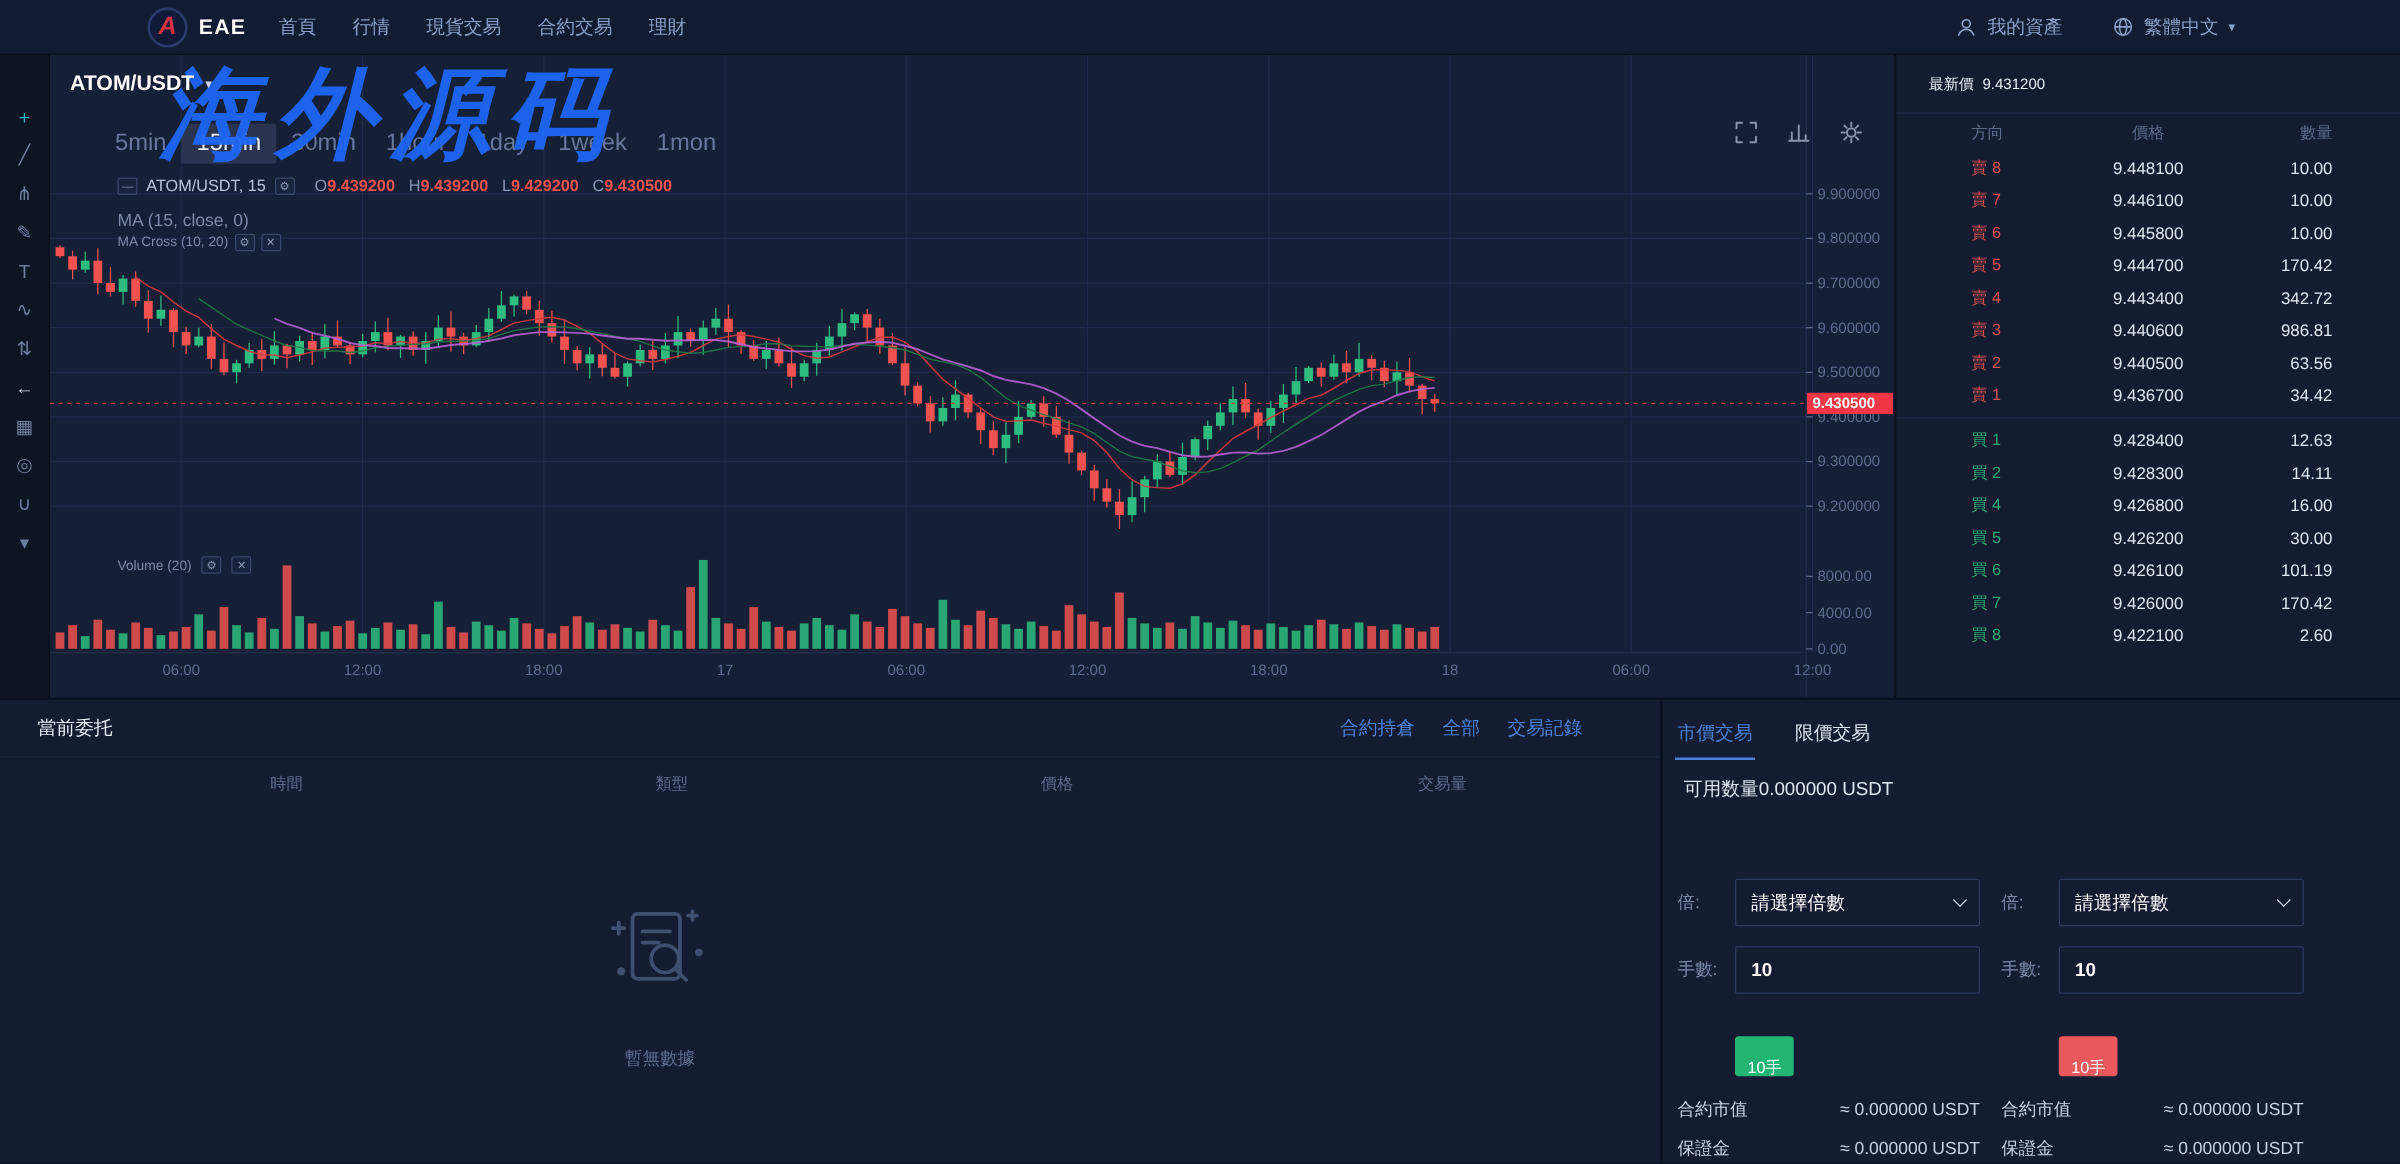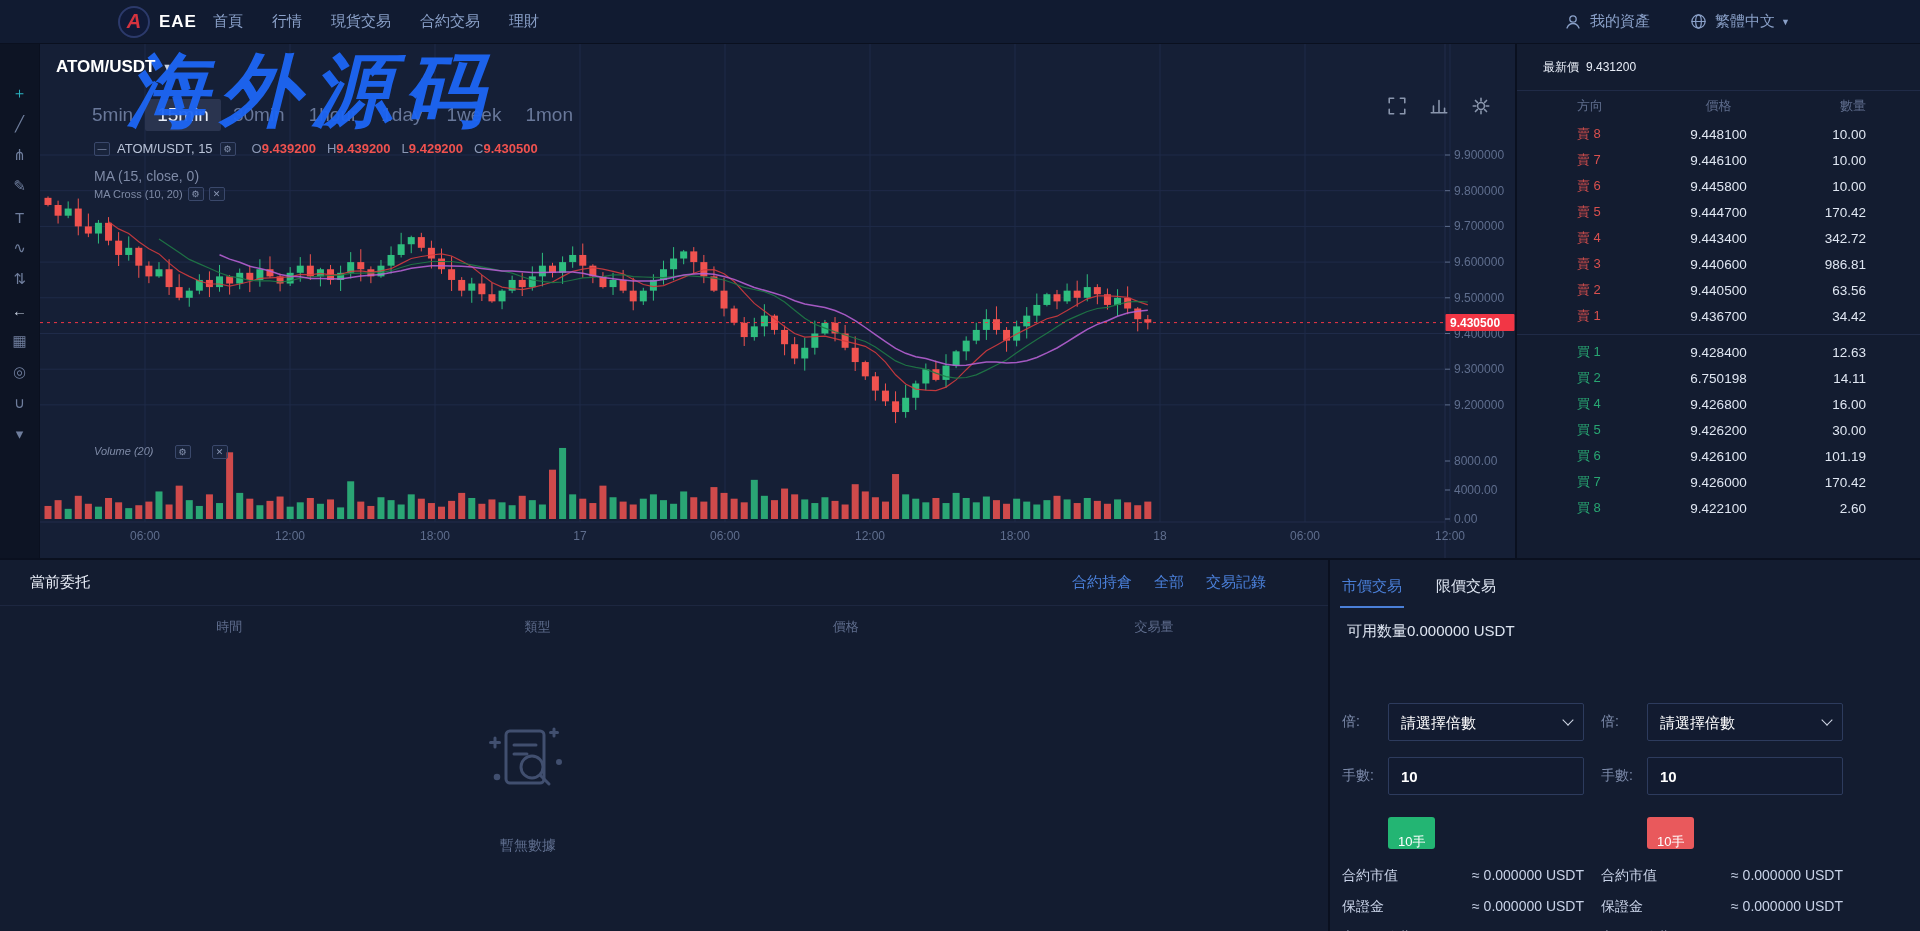--- a/index.html
+++ b/index.html
@@ -8,21 +8,21 @@
        -webkit-font-smoothing:antialiased;}
   *{box-sizing:border-box;}
 
   
   .navbar{height:44px;background:#111b31;display:flex;align-items:center;
           border-bottom:1px solid #0a101f;}
   .brand{display:flex;align-items:center;margin-left:118px;cursor:pointer;}
   .logo{width:32px;height:32px;border-radius:50%;border:2px solid #2c3a6b;background:#101a38;
         display:grid;place-items:center;color:#d5333f;font-weight:bold;font-size:20px;font-style:italic;}
   .brand-name{color:#ffffff;font-size:17px;font-weight:800;letter-spacing:1px;margin-left:9px;}
-  .nav{display:flex;gap:29px;margin-left:16px;}
+  .nav{display:flex;gap:29px;margin-left:26px;}
   .nav-item{color:#8aa0c8;font-size:15px;cursor:pointer;white-space:nowrap;}
   .nav-right{margin-left:auto;display:flex;align-items:center;margin-right:130px;}
   .nav-right .lbl{color:#8aa0c8;font-size:15px;margin-left:8px;cursor:pointer;}
   .lang-group{display:flex;align-items:center;margin-left:40px;cursor:pointer;}
   .caret-down{color:#8aa0c8;font-size:9px;margin-left:6px;}
 
   
   .main-row{display:flex;height:514px;}
   .toolbar{width:40px;background:#0d1424;border-right:1px solid #0a101f;
            display:flex;flex-direction:column;align-items:center;padding-top:34px;}
@@ -49,21 +49,21 @@
   .mini-box{min-width:16px;height:14px;padding:0 2px;border:1px solid #3a486b;border-radius:2px;
             background:rgba(30,40,66,.55);color:#8a97b4;font-size:9px;line-height:12px;
             display:grid;place-items:center;cursor:pointer;}
   .ohlc{display:flex;gap:11px;margin-left:9px;}
   .ohlc .pair-kv .k{color:#8a97b4;}
   .ohlc .pair-kv .v{color:#f0524f;font-weight:600;}
   .legend-ma{position:absolute;left:54px;top:124px;z-index:4;font-size:14px;color:#7e8aa6;}
   .legend-macross{position:absolute;left:54px;top:143px;z-index:4;font-size:11px;color:#7e8aa6;
                   display:flex;gap:5px;align-items:center;}
   .legend-volume{position:absolute;left:54px;top:401px;z-index:4;font-size:11px;color:#7e8aa6;
-                 display:flex;gap:21px;align-items:flex-start;font-style:italic;}
+                 display:flex;gap:8px;align-items:flex-end;}
   .chart-topright{position:absolute;right:24px;top:52px;z-index:6;display:flex;gap:22px;}
   .cticon{width:20px;height:20px;cursor:pointer;}
 
   
   .orderbook{width:405px;background:#131c30;border-left:2px solid #0a101f;}
   .ob-title{height:47px;display:flex;align-items:center;gap:7px;padding-left:26px;
             color:#e8edf7;font-size:12px;border-bottom:1px solid #202b47;}
   .ob-head,.ob-row{display:flex;align-items:center;height:26px;font-size:13px;}
   .ob-head{height:30px;color:#5e6c8c;}
   .c-dir{width:118px;padding-left:60px;}
@@ -99,21 +99,21 @@
   .fr{display:flex;align-items:center;margin-bottom:16px;}
   .fr label{width:46px;flex-shrink:0;color:#7d8bab;font-size:14px;}
   .ctrl{position:relative;flex:1;height:38px;}
   .ctrl select,.ctrl input{width:100%;height:38px;background:#121b30;border:1px solid #2d3b5d;
         border-radius:2px;color:#ffffff;font-size:15px;padding:0 12px;appearance:none;
         outline:none;font-family:inherit;}
   .ctrl input{font-weight:bold;}
   .sel-caret{position:absolute;right:12px;top:13px;width:8px;height:8px;
              border-right:1.5px solid #cfd6e4;border-bottom:1.5px solid #cfd6e4;
              transform:rotate(45deg);pointer-events:none;}
-  .tp-btn{margin:6px 0 18px 46px;min-width:46px;height:27px;border:none;border-radius:3px;
+  .tp-btn{margin:18px 0 18px 46px;min-width:46px;height:27px;border:none;border-radius:3px;
           color:#fff;font-size:13px;cursor:pointer;font-family:inherit;padding:16px 10px;text-align:right;}
   .tp-btn.buy{background:#23b573;}
   .tp-btn.sell{background:#e9595c;}
   .sum-row{display:flex;justify-content:space-between;margin-bottom:13px;
            font-size:14px;color:#c9d3e8;}
   svg.lineicon{fill:none;stroke:#8aa0c8;stroke-width:1.3;stroke-linecap:round;stroke-linejoin:round;}
   svg.cline{fill:none;stroke:#8a96ad;stroke-width:1.4;stroke-linecap:round;stroke-linejoin:round;}
 </style>
 </head>
 <body>
@@ -662,21 +662,21 @@
           </div>
         </div>
       <div id="ob-bids">
           <div class="ob-row">
             <span class="c-dir dir-bid">買 1</span>
             <span class="c-price">9.428400</span>
             <span class="c-amt">12.63</span>
           </div>
           <div class="ob-row">
             <span class="c-dir dir-bid">買 2</span>
-            <span class="c-price">6.750198</span>
+            <span class="c-price">9.428300</span>
             <span class="c-amt">14.11</span>
           </div>
           <div class="ob-row">
             <span class="c-dir dir-bid">買 4</span>
             <span class="c-price">9.426800</span>
             <span class="c-amt">16.00</span>
           </div>
           <div class="ob-row">
             <span class="c-dir dir-bid">買 5</span>
             <span class="c-price">9.426200</span>

